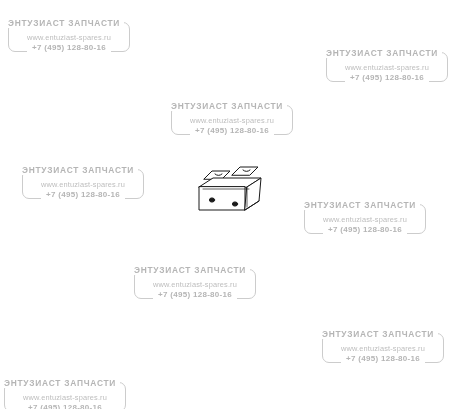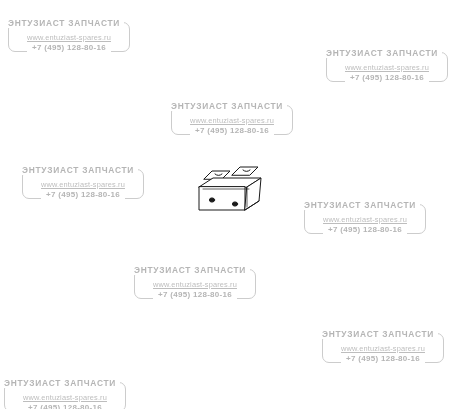--- a/index.html
+++ b/index.html
@@ -55,21 +55,20 @@
   .wm-url {
     position: absolute;
     left: 0;
     right: 0;
     top: 19px;
     text-align: center;
     font-size: 7.4px;
     letter-spacing: 0.15px;
     color: #bdbdbd;
     white-space: nowrap;
-    text-decoration: underline;
   }
   .wm-phone {
     position: absolute;
     left: 0;
     right: 0;
     bottom: 6px;
     text-align: center;
     line-height: 12px;
     white-space: nowrap;
   }

